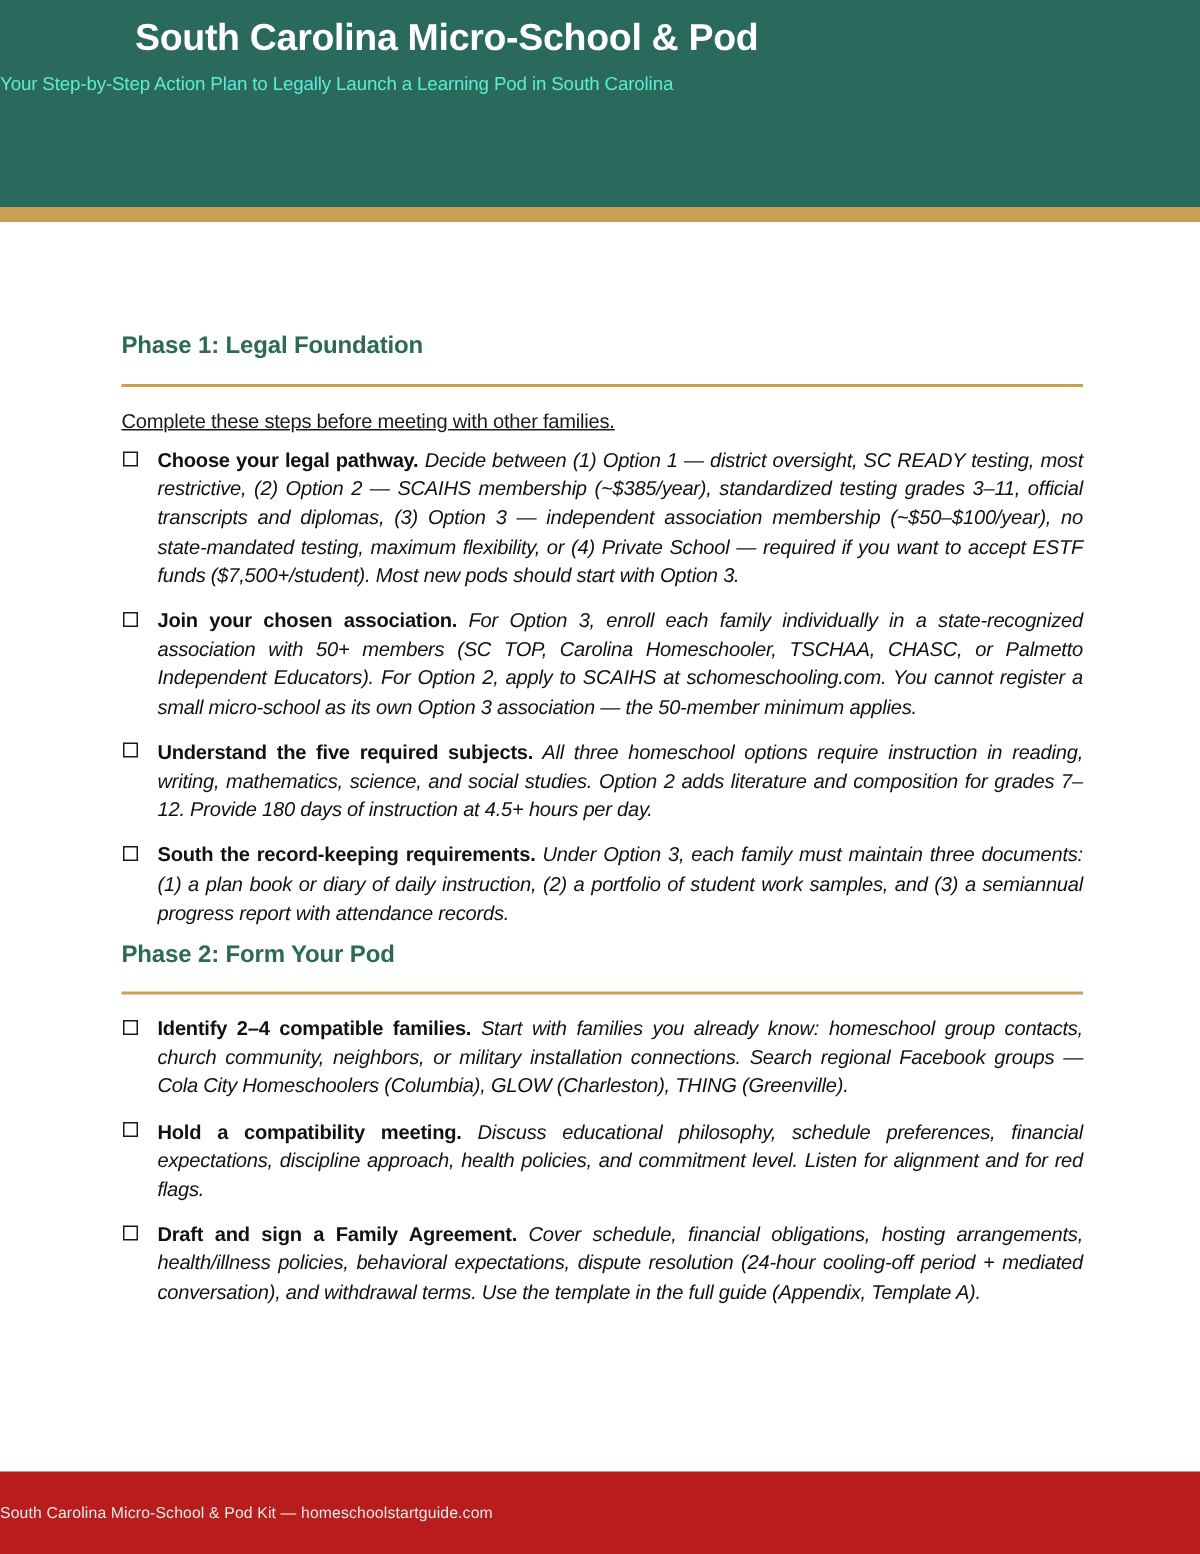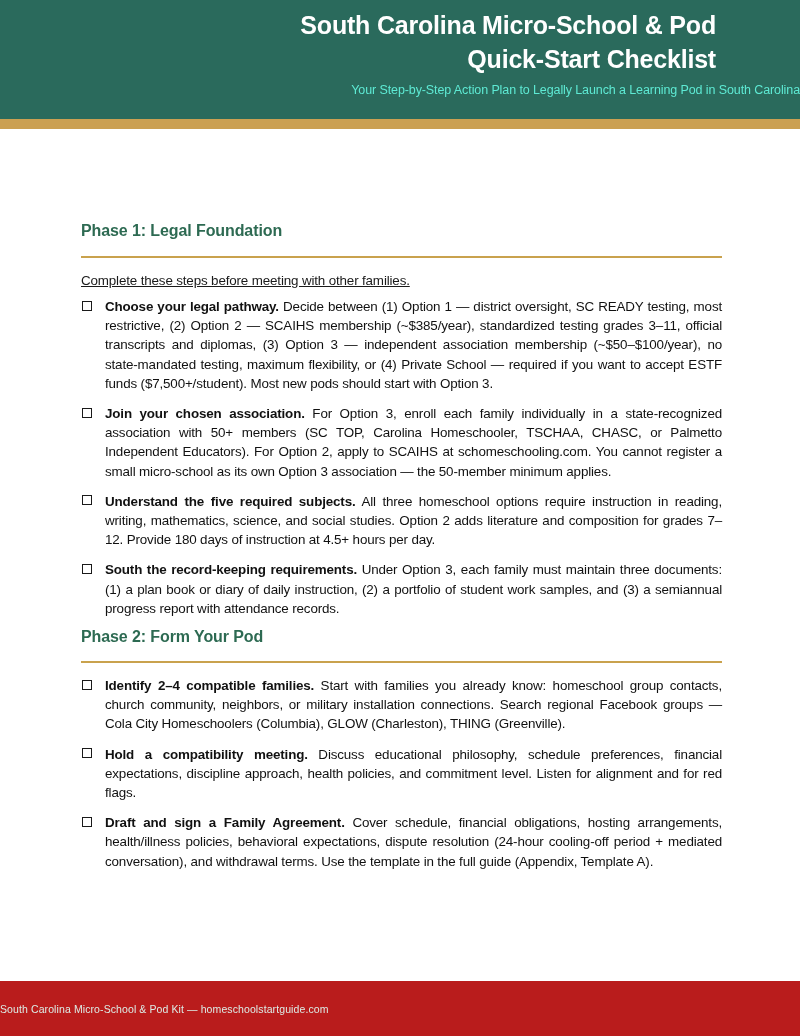--- a/index.html
+++ b/index.html
@@ -11,25 +11,24 @@
     height: 1036px;
     background: #ffffff;
     font-family: "Liberation Sans", "DejaVu Sans", sans-serif;
     position: relative;
     overflow: hidden;
   }
 
   
   .header-band {
     background: #2a6a5c;
-    height: 119px;
+    height: 138px;
     box-sizing: border-box;
     padding-top: 8px;
-    text-align: right;
-    padding-left: 12px;
+    text-align: left;
   }
   .doc-title {
     color: #ffffff;
     font-size: 25px;
     font-weight: bold;
     line-height: 34px;
     letter-spacing: -0.2px;
     margin: 0 auto;
     width: 620px;
     font-stretch: condensed;
@@ -113,20 +112,21 @@
     height: 10px;
     border: 1.3px solid #1a1a1a;
     box-sizing: border-box;
     display: block;
   }
   .item-lead {
     font-weight: bold;
   }
   .item-body {
     font-weight: normal;
+    font-style: italic;
   }
 
   .phase-2 {
     margin-top: 10px;
   }
 
   
   .footer-band {
     position: absolute;
     left: 0;
@@ -144,21 +144,20 @@
     letter-spacing: 0.1px;
     font-stretch: condensed;
   }
 </style>
 </head>
 <body>
 
 <div class="header-band">
   <div class="doc-title">
     <div>South Carolina Micro-School &amp; Pod</div>
-    <div>Quick-Start Checklist</div>
   </div>
   <div class="doc-subtitle">Your Step-by-Step Action Plan to Legally Launch a Learning Pod in South Carolina</div>
 </div>
 <div class="gold-bar"></div>
 
 <div class="content">
 
   <section class="phase phase-1">
     <h2 class="phase-title">Phase 1: Legal Foundation</h2>
     <hr class="phase-rule">

